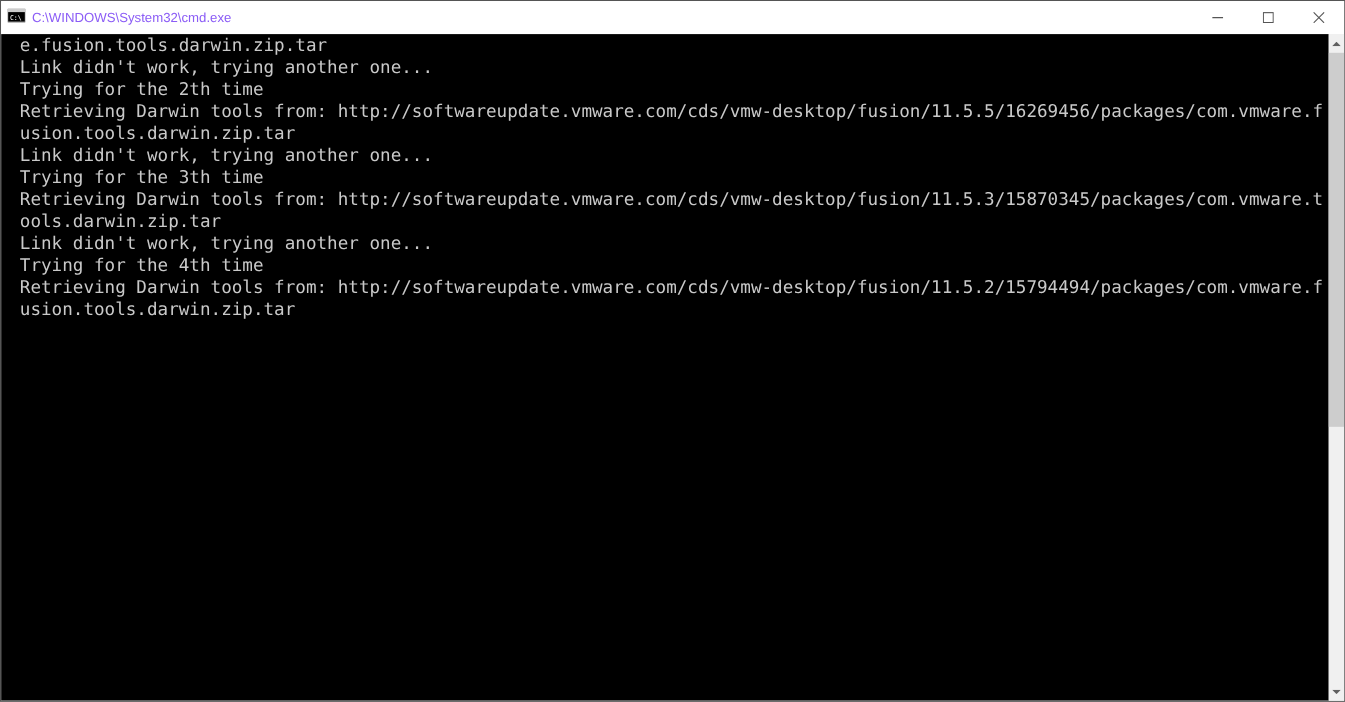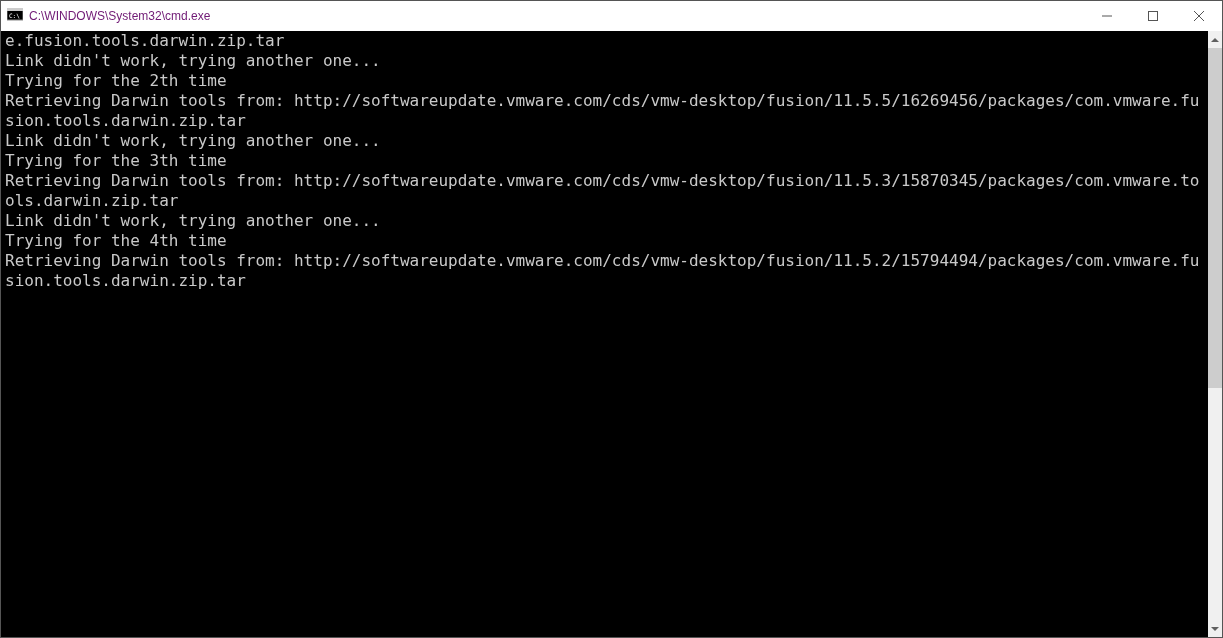--- a/index.html
+++ b/index.html
@@ -13,21 +13,21 @@
     flex-direction: column;
     overflow: hidden;
   }
   .titlebar {
     height: 30px;
     background: #fff;
     display: flex;
     align-items: center;
     padding-left: 6px;
     font-size: 12px;
-    color: #701a75;
+    color: #8b5cf6;
     user-select: none;
   }
   .titlebar .app-icon {
     width: 16px;
     height: 16px;
     margin-right: 6px;
     display: inline-flex;
     align-items: center;
     justify-content: center;
   }
@@ -48,21 +48,21 @@
   }
   .terminal {
     flex: 1 1 auto;
     background: #000;
     color: #c9c9c9;
     font-family: "NSimSun", "SimSun", "Consolas", monospace;
     font-size: 16px;
     line-height: 20px;
     white-space: pre-wrap;
     word-break: break-all;
-    padding: 0 0 0 4px;
+    padding: 0 0 0 17px;
     overflow: hidden;
   }
   .scrollbar {
     width: 17px;
     background: #f0f0f0;
     display: flex;
     flex-direction: column;
   }
   .sb-btn {
     height: 17px;

